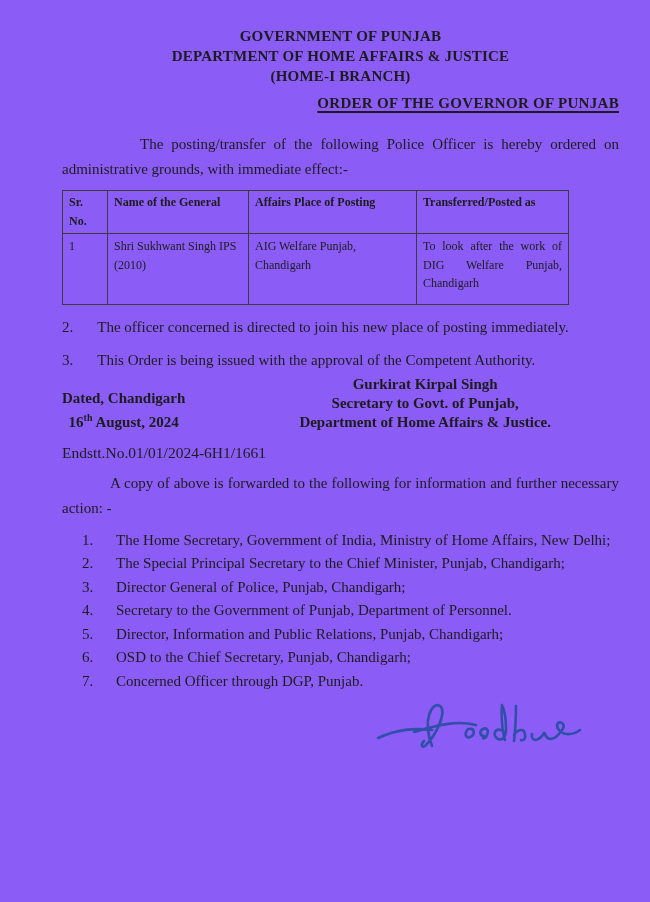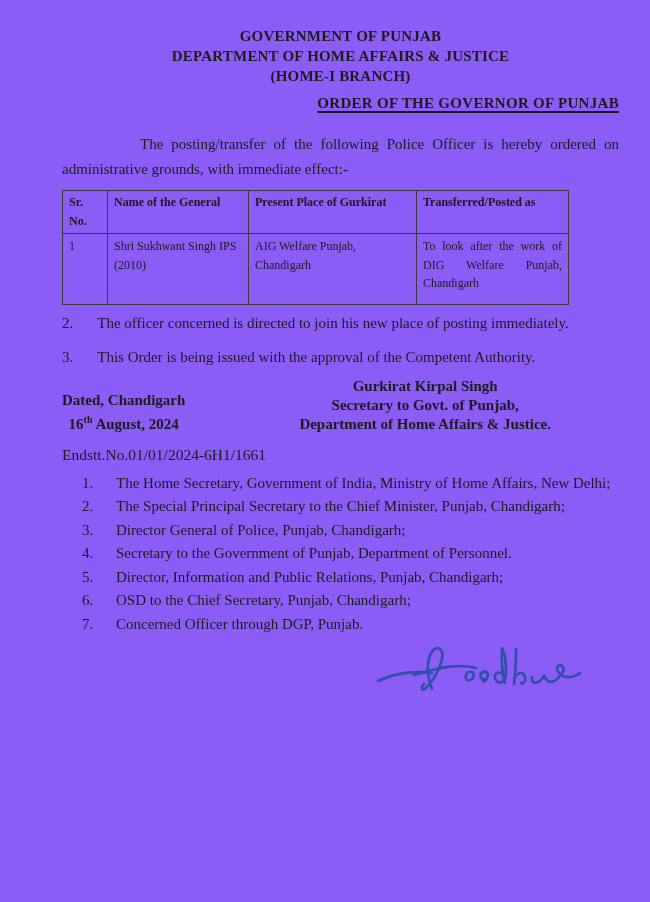--- a/index.html
+++ b/index.html
@@ -32,21 +32,21 @@
     width:506px; font-size:12px;
   }
   table.order-table th, table.order-table td {
     border:1.6px solid #3b3b3b; vertical-align:top; line-height:18.5px;
   }
   table.order-table th { padding:2px 6px 3px 6px; text-align:justify; font-weight:bold; }
   table.order-table td { padding:3px 6px 11px 6px; }
   .col-sr{width:45px;} .col-name{width:141px;} .col-present{width:168px;} .col-trans{width:152px;}
   td.justify, th.justify { text-align:justify; }
 
-  .numbered { margin-top:3px; text-align:justify; line-height:31px; }
+  .numbered { margin-top:11px; text-align:justify; line-height:22px; }
   .numgap { display:inline-block; width:24px; }
 
   .signoff-row { margin-top:4px; display:flex; align-items:flex-end; }
   .signoff-left { font-weight:bold; line-height:19px; white-space:nowrap;text-align:center; }
   .signoff-left sup { font-size:10px; }
   .signoff-right { flex:1; text-align:center; font-weight:bold; line-height:19px; margin-left:46px; }
 
   .endstt-row { margin-top:12px; display:flex; justify-content:space-between; padding-right:18px; font-size:15.5px;gap:18px; }
 
   .forward { margin-top:9px; text-indent:48px; text-align:justify; line-height:25px; }
@@ -80,21 +80,21 @@
     <colgroup>
       <col class="col-sr">
         <col class="col-name">
         <col class="col-present">
         <col class="col-trans">
     </colgroup>
     <thead>
       <tr>
         <th>Sr. No.</th>
         <th>Name of the General</th>
-        <th>Present Place of Gurkirat</th>
+        <th>Affairs Place of Posting</th>
         <th>Transferred/Posted as</th>
       </tr>
     </thead>
     <tbody>
       <tr>
         <td>1</td>
         <td>Shri Sukhwant Singh IPS (2010)</td>
         <td>AIG Welfare Punjab, Chandigarh</td>
         <td class="justify">To look after the work of DIG Welfare Punjab, Chandigarh</td>
       </tr>
@@ -114,20 +114,21 @@
       <div>Gurkirat Kirpal Singh</div>
       <div>Secretary to Govt. of Punjab,</div>
       <div>Department of Home Affairs &amp; Justice.</div>
     </div>
   </div>
 
   <div class="endstt-row">
     <span>Endstt.No.01/01/2024-6H1/1661</span>
   </div>
 
+  <p class="forward">A copy of above is forwarded to the following for information and further necessary action: -</p>
 
   <div class="dist-list">
     <div class="dist-item">
       <span class="dist-num">1.</span>
       <span class="dist-text">The Home Secretary, Government of India, Ministry of Home Affairs, New Delhi;</span>
     </div>
     <div class="dist-item">
       <span class="dist-num">2.</span>
       <span class="dist-text">The Special Principal Secretary to the Chief Minister, Punjab, Chandigarh;</span>
     </div>

